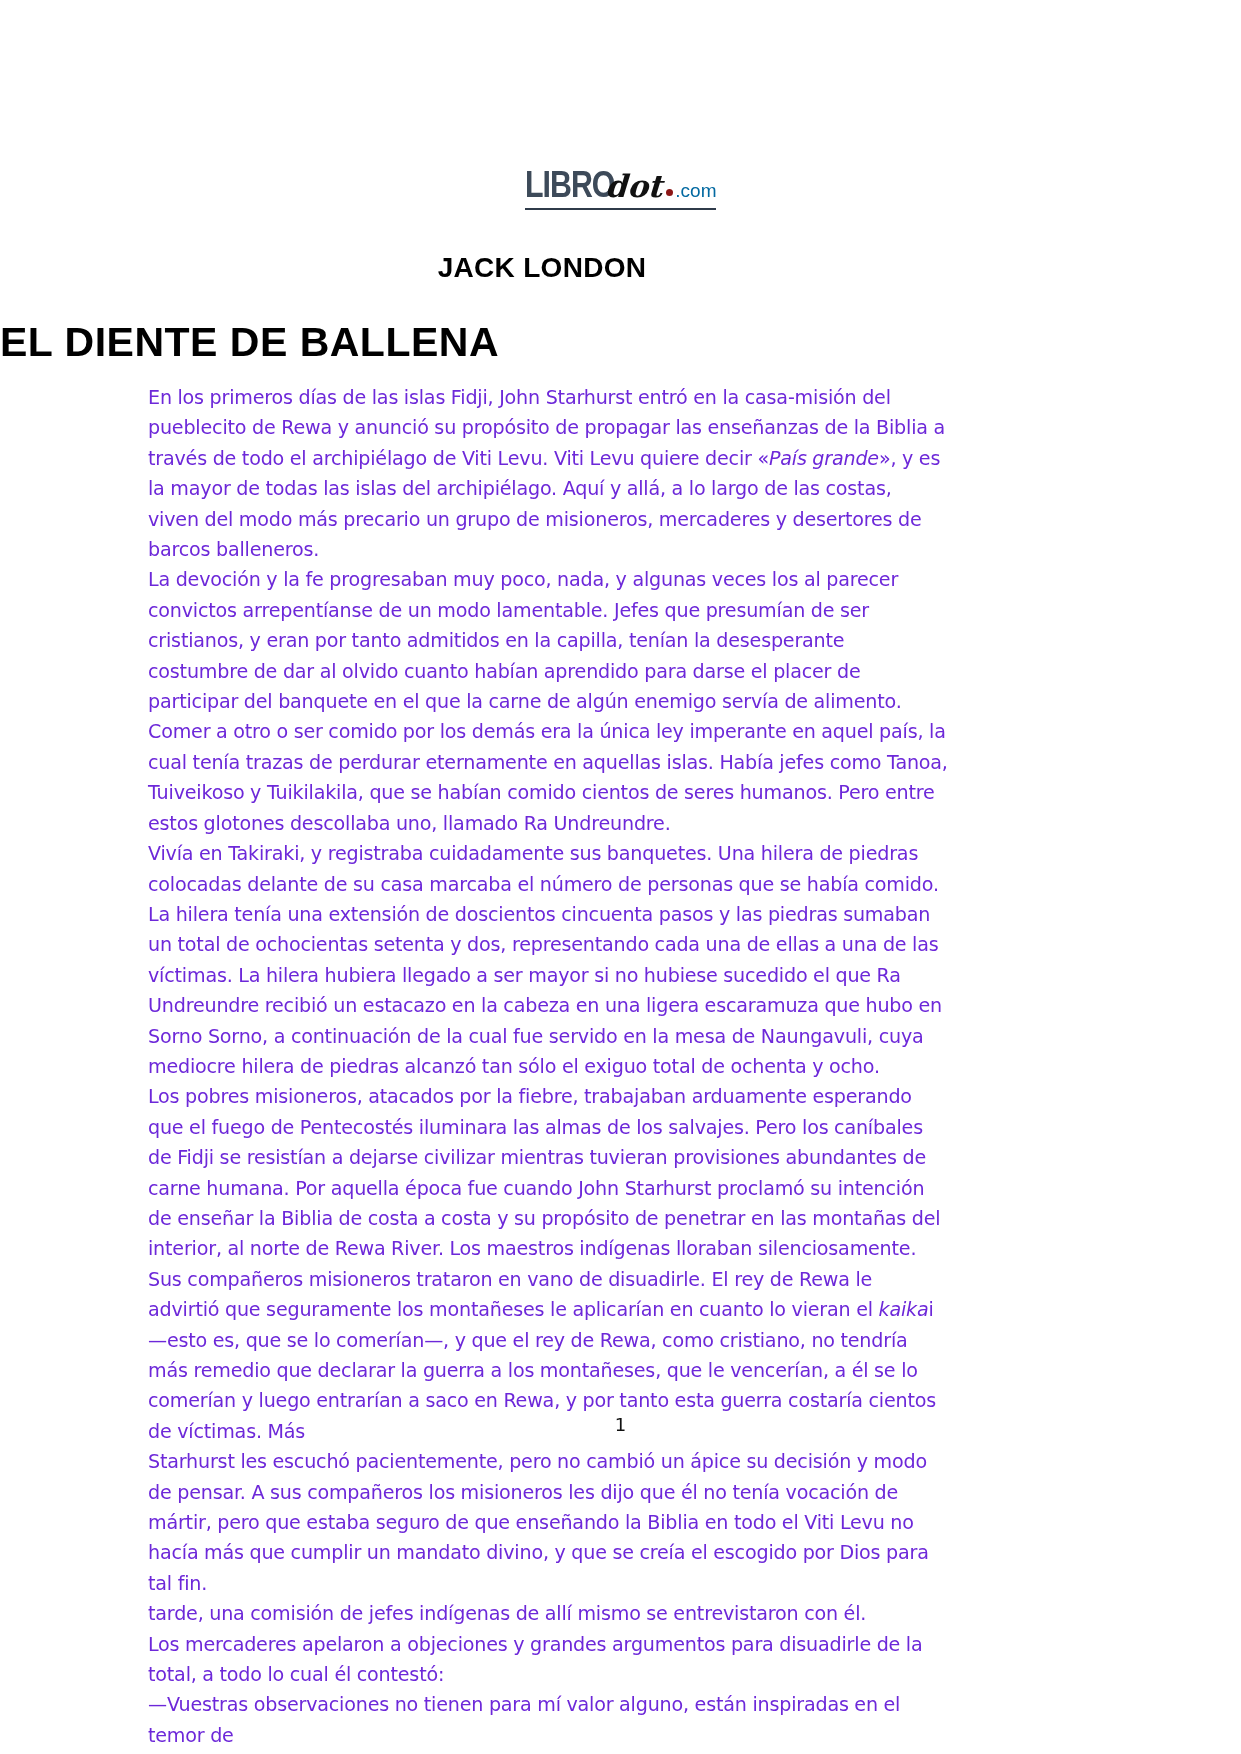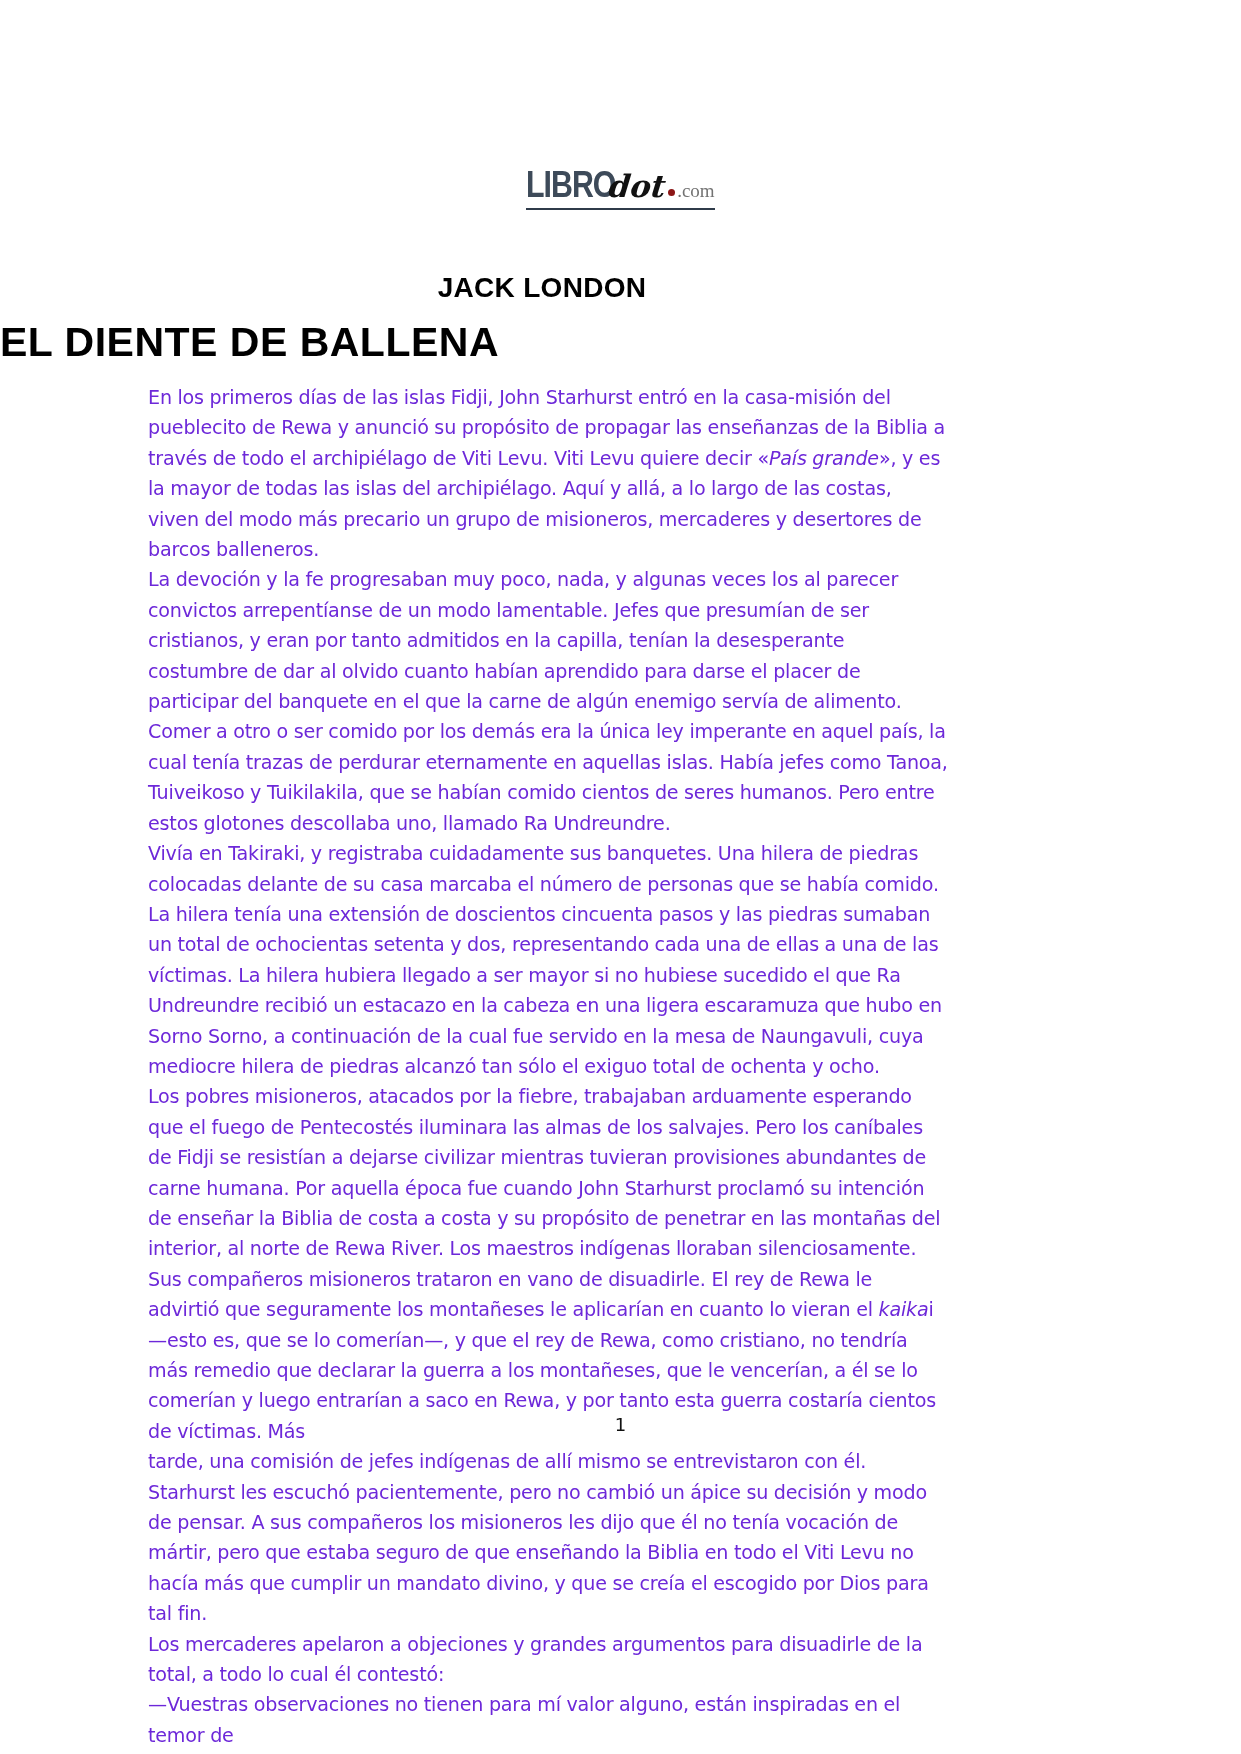--- a/index.html
+++ b/index.html
@@ -63,43 +63,42 @@
   .logo-reddot {
     display: inline-block;
     width: 7px;
     height: 7px;
     border-radius: 50%;
     background: #8c1616;
     vertical-align: baseline;
     margin: 0 2px 1px 2px;
   }
   .logo-com {
-    font-family: Liberation Serif, serif;
+    font-family: Liberation Sans, sans-serif;
     font-weight: 400;
     font-size: 19px;
-    color: #737373;
+    color: #0369a1;
     letter-spacing: 0px;
     display: inline-block;
     vertical-align: baseline;
     text-align: center;
   }
 
   
   .author {
     position: absolute;
     top: 252px;
     left: 0;
     width: 1084px;
     text-align: center;
     font-family: "Liberation Sans", sans-serif;
     font-weight: 700;
     font-size: 28px;
     letter-spacing: 0.3px;
     color: #000000;
-    margin-top: 20px;
   }
   .booktitle {
     position: absolute;
     top: 292px;
     left: 0;
     width: 1241px;
     text-align: left;
     font-family: "Liberation Sans", sans-serif;
     font-weight: 700;
     font-size: 41px;
@@ -155,21 +154,21 @@
   <div class="author">JACK LONDON</div>
 
   <h1 class="booktitle">EL DIENTE DE BALLENA</h1>
 
   <div class="body-text" id="body-text">
       <p>En los primeros días de las islas Fidji, John Starhurst entró en la casa-misión del pueblecito de Rewa y anunció su propósito de propagar las enseñanzas de la Biblia a través de todo el archipiélago de Viti Levu. Viti Levu quiere decir «<em>País grande</em>», y es la mayor de todas las islas del archipiélago. Aquí y allá, a lo largo de las costas, viven del modo más precario un grupo de misioneros, mercaderes y desertores de barcos balleneros.</p>
       <p>La devoción y la fe progresaban muy poco, nada, y algunas veces los al parecer convictos arrepentíanse de un modo lamentable. Jefes que presumían de ser cristianos, y eran por tanto admitidos en la capilla, tenían la desesperante costumbre de dar al olvido cuanto habían aprendido para darse el placer de participar del banquete en el que la carne de algún enemigo servía de alimento. Comer a otro o ser comido por los demás era la única ley imperante en aquel país, la cual tenía trazas de perdurar eternamente en aquellas islas. Había jefes como Tanoa, Tuiveikoso y Tuikilakila, que se habían comido cientos de seres humanos. Pero entre estos glotones descollaba uno, llamado Ra Undreundre.</p>
       <p>Vivía en Takiraki, y registraba cuidadamente sus banquetes. Una hilera de piedras colocadas delante de su casa marcaba el número de personas que se había comido. La hilera tenía una extensión de doscientos cincuenta pasos y las piedras sumaban un total de ochocientas setenta y dos, representando cada una de ellas a una de las víctimas. La hilera hubiera llegado a ser mayor si no hubiese sucedido el que Ra Undreundre recibió un estacazo en la cabeza en una ligera escaramuza que hubo en Sorno Sorno, a continuación de la cual fue servido en la mesa de Naungavuli, cuya mediocre hilera de piedras alcanzó tan sólo el exiguo total de ochenta y ocho.</p>
       <p>Los pobres misioneros, atacados por la fiebre, trabajaban arduamente esperando que el fuego de Pentecostés iluminara las almas de los salvajes. Pero los caníbales de Fidji se resistían a dejarse civilizar mientras tuvieran provisiones abundantes de carne humana. Por aquella época fue cuando John Starhurst proclamó su intención de enseñar la Biblia de costa a costa y su propósito de penetrar en las montañas del interior, al norte de Rewa River. Los maestros indígenas lloraban silenciosamente.</p>
       <p>Sus compañeros misioneros trataron en vano de disuadirle. El rey de Rewa le advirtió que seguramente los montañeses le aplicarían en cuanto lo vieran el <em>kaika</em>i —esto es, que se lo comerían—, y que el rey de Rewa, como cristiano, no tendría más remedio que declarar la guerra a los montañeses, que le vencerían, a él se lo comerían y luego entrarían a saco en Rewa, y por tanto esta guerra costaría cientos de víctimas. Más</p>
+      <p>Starhurst les escuchó pacientemente, pero no cambió un ápice su decisión y modo de pensar. A sus compañeros los misioneros les dijo que él no tenía vocación de mártir, pero que estaba seguro de que enseñando la Biblia en todo el Viti Levu no hacía más que cumplir un mandato divino, y que se creía el escogido por Dios para tal fin.</p>
       <p>tarde, una comisión de jefes indígenas de allí mismo se entrevistaron con él.</p>
-      <p>Starhurst les escuchó pacientemente, pero no cambió un ápice su decisión y modo de pensar. A sus compañeros los misioneros les dijo que él no tenía vocación de mártir, pero que estaba seguro de que enseñando la Biblia en todo el Viti Levu no hacía más que cumplir un mandato divino, y que se creía el escogido por Dios para tal fin.</p>
       <p>Los mercaderes apelaron a objeciones y grandes argumentos para disuadirle de la total, a todo lo cual él contestó:</p>
       <p>—Vuestras observaciones no tienen para mí valor alguno, están inspiradas en el temor de</p>
     </div>
 
   <div class="page-number">1</div>
 
 </div>
 
 </body></html>

